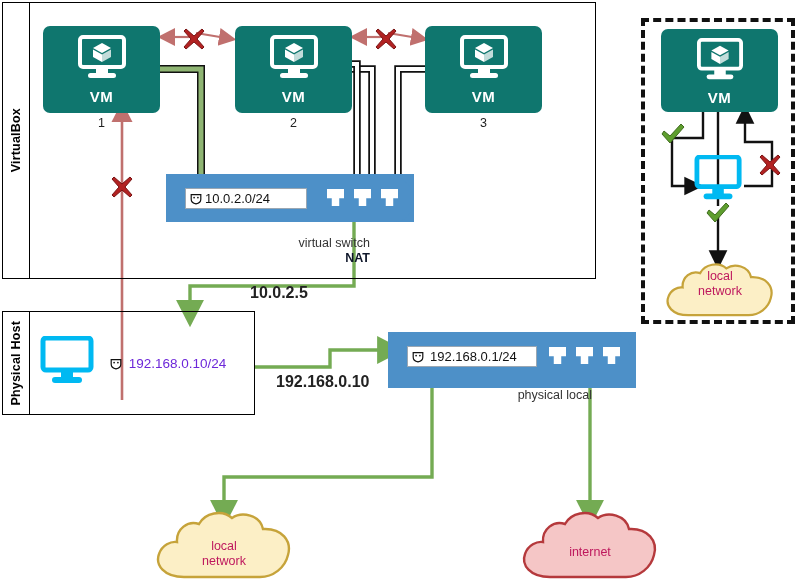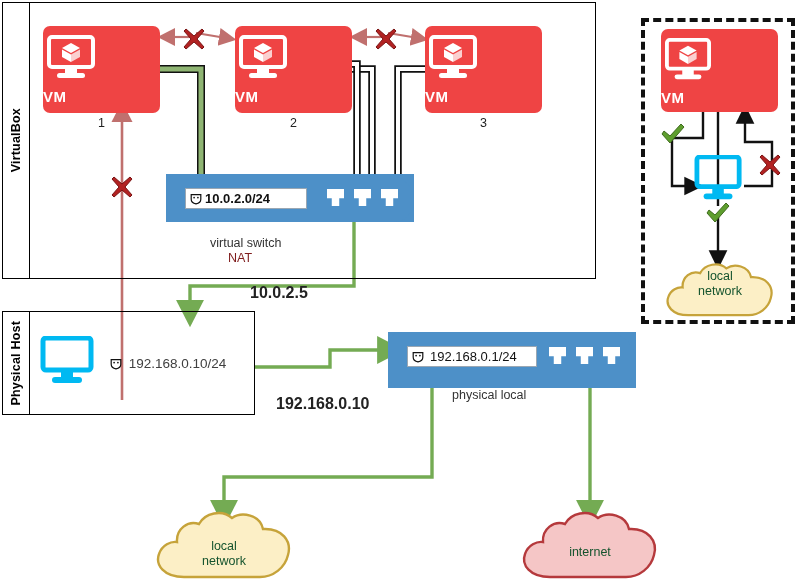--- a/index.html
+++ b/index.html
@@ -37,26 +37,26 @@
     font-size:12.5px;
     font-weight:bold;
     color:#000000;
     letter-spacing:.2px;
     white-space:nowrap;
   }
 
   
   .vm{
     position:absolute;
-    background:#ef4444;
+    background:#0f766e;
     border-radius:7px;
     box-sizing:border-box;
     display:flex;
     flex-direction:column;
-    align-items:flex-start;
+    align-items:center;
     justify-content:flex-start;
   }
   .vm .vm-icon{margin-top:9px;}
   .vm .vm-text{
     color:#ffffff;
     font-size:15px;
     font-weight:bold;
     letter-spacing:.6px;
     margin-top:1px;
   }
@@ -95,48 +95,48 @@
     position:absolute;
     width:17px;
     height:17px;
     background:#ffffff;
     clip-path:polygon(0 0,100% 0,100% 55%,72% 55%,72% 100%,28% 100%,28% 55%,0 55%);
   }
   .sw-caption{
     position:absolute;
     font-size:12.5px;
     color:#333;
-    text-align:left;
+    text-align:right;
     line-height:15px;
     white-space:nowrap;
   }
-  .sw-caption b{font-weight:normal;color:#7f1d1d;margin-left:18px;}
+  .sw-caption b{font-weight:bold;color:#0f172a;margin-left:18px;}
 
   
   .host-label{
     position:absolute;
     font-size:13.5px;
-    color:#404040;
+    color:#6d28d9;
     white-space:nowrap;
   }
 
   
   .edge-label{
     position:absolute;
     font-size:16px;
     font-weight:bold;
     color:#222;
     white-space:nowrap;
   }
 
   
   .cloud-text{
     position:absolute;
     font-size:12.5px;
-    color:#14532d;
+    color:#be185d;
     text-align:center;
     line-height:15px;
     white-space:nowrap;
   }
 
   
   .dashed-panel{
     position:absolute;
     border:4px dashed #111111;
     box-sizing:border-box;
@@ -266,21 +266,21 @@
           <path d="M37 14.5 L28 19.5 L28 27 L37 22 Z" opacity="0.75"></path>
         </g>
       </svg>
     </span>
     <span class="vm-text">VM</span>
   </div>
   <div class="vm-caption" style="left:425px;top:116px;width:117px;">3</div>
 
   <div class="switch" style="left:166px;top:174px;width:248px;height:48px;">
     <div class="sw-body"></div>
-    <div class="ipbox" style="left:19px;top:14px;width:122px;height:21px;font-weight:bold;">
+    <div class="ipbox" style="left:19px;top:14px;width:122px;height:21px;">
       <span class="shield">
         <svg width="12" height="12" viewBox="0 0 12 12">
           <path d="M1.2 1.6 H10.8 V6.2 C10.8 8.6 8.8 10.3 6 10.9 C3.2 10.3 1.2 8.6 1.2 6.2 Z" fill="none" stroke="#111" stroke-width="1.2"></path>
           <circle cx="4.1" cy="4.6" r="0.85" fill="#111"></circle>
           <circle cx="7.9" cy="4.6" r="0.85" fill="#111"></circle>
         </svg>
       </span>
       <span>10.0.2.0/24</span>
     </div>
     <div class="port" style="left:161px;top:15px;"></div>
@@ -322,21 +322,21 @@
       </span>
       <span style="padding-left:3px;">192.168.0.1/24</span>
     </div>
     <div class="port" style="left:161px;top:15px;"></div>
     <div class="port" style="left:188px;top:15px;"></div>
     <div class="port" style="left:215px;top:15px;"></div>
   </div>
   <div class="sw-caption" style="left:452px;top:388px;width:140px;">physical local</div>
 
   <div class="edge-label" style="left:250px;top:284px;">10.0.2.5</div>
-  <div class="edge-label" style="left:276px;top:395px;">192.168.0.10</div>
+  <div class="edge-label" style="left:276px;top:373px;">192.168.0.10</div>
 
   <span class="abs" style="left:150px;top:505px;">
     <svg width="148" height="78" viewBox="0 0 148 78">
       <path d="M34 72 C14 72 5 60 9 49 C12 40 21 36 27 37 C26 24 38 15 49 19
                C55 8 72 4 82 13 C92 6 110 10 113 24 C132 23 142 36 138 50
                C135 63 123 72 110 72 Z" fill="#FCEFC6" stroke="#C6A33A" stroke-width="2.4"></path>
     </svg>
   </span>
   <div class="cloud-text" style="left:150px;top:539px;width:148px;">
     <div>local</div>

